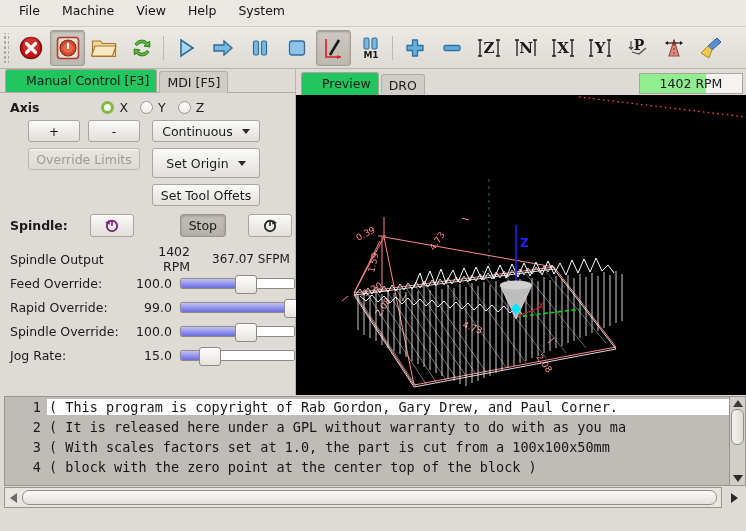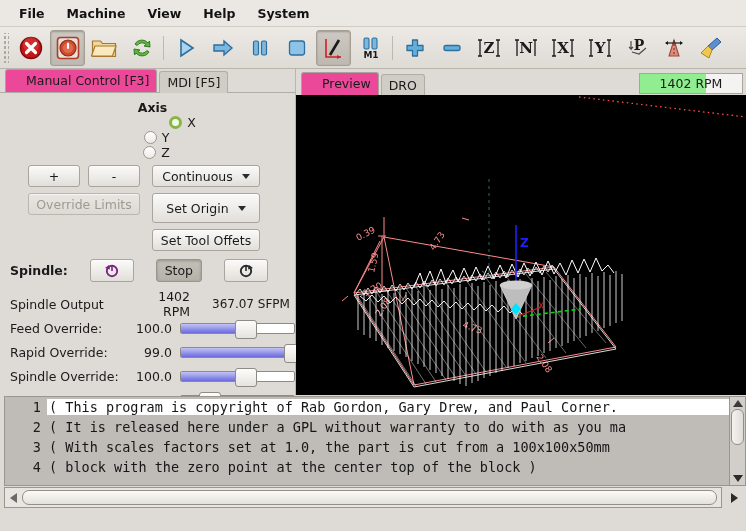--- a/index.html
+++ b/index.html
@@ -6,22 +6,22 @@
   body{
     width:746px;height:531px;overflow:hidden;
     background:#d6d2cd;
     font-family:"DejaVu Sans","Liberation Sans",sans-serif;
     font-size:12px;color:#1a1a1a;
     -webkit-font-smoothing:antialiased;
   }
   #app{position:relative;width:746px;height:531px;background:#dedad5;}
 
   
-  .menubar{height:27px;background:#ebe8e4;display:flex;align-items:center;
-           padding-left:8px;border-bottom:1px solid #cfcac4;box-sizing:border-box;font-weight:bold;}
+  .menubar{height:27px;background:#ebe8e4;display:flex;
+           padding-left:8px;border-bottom:1px solid #cfcac4;box-sizing:border-box;}
   .menuitem{padding:3px 11px;font-size:12.5px;color:#121212;cursor:default;}
 
   
   .toolbar{height:42px;background:linear-gradient(#edeae6,#dedad4);
            border-bottom:1px solid #b9b4ad;display:flex;align-items:center;
            box-sizing:border-box;padding-left:2px;}
   .grip{width:7px;height:30px;margin-right:3px;
         background-image:radial-gradient(#a8a29a 40%, transparent 41%);
         background-size:4px 5px;background-position:1px 2px;opacity:.9;}
   .tbtn{width:33px;height:34px;display:flex;align-items:center;justify-content:center;
@@ -36,41 +36,41 @@
   .leftpanel{width:296px;background:#dedad5;box-sizing:border-box;
              border-right:1px solid #b9b4ad;}
   .rightpanel{flex:1;background:#dedad5;display:flex;flex-direction:column;}
 
   
   .tabstrip{display:flex;align-items:flex-end;height:24px;padding-left:5px;
             border-bottom:1px solid #b1aca5;background:#dedad5;box-sizing:border-box;}
   .tab{padding:3px 7px 3px 7px;font-size:12.5px;border:1px solid #b1aca5;
        border-bottom:none;border-radius:3px 3px 0 0;background:#d0ccc6;
        margin-right:2px;line-height:15px;position:relative;top:1px;}
-  .tab.active{background:#ec4899;border-color:#a8a39c;top:0;padding-bottom:4px;padding-left:20px;}
-
-  
-  .axisrow{display:flex;align-items:center;padding:7px 0 3px 10px;flex-direction:column;}
+  .tab.active{background:#22c55e;border-color:#a8a39c;top:0;padding-bottom:4px;padding-left:20px;}
+
+  
+  .axisrow{display:flex;align-items:center;padding:7px 0 3px 10px;}
   .lbl-bold{font-weight:bold;font-size:12.5px;}
   .radio-wrap{display:flex;align-items:center;margin-left:6px;}
   .radio{width:13px;height:13px;border-radius:50%;border:1px solid #9b968f;
          background:linear-gradient(#ffffff,#eceae6);box-sizing:border-box;
          display:inline-block;position:relative;}
   .radio.sel{border:3px solid #84b840;background:#f4f7ee;}
   .radio-label{margin:0 2px 0 5px;font-size:12.5px;}
 
   
   .btn{background:linear-gradient(#fafaf9,#e2dfda);border:1px solid #a9a49d;
        border-radius:3px;font-size:12.5px;color:#1a1a1a;text-align:center;
        box-sizing:border-box;display:flex;align-items:center;justify-content:center;
        box-shadow:0 1px 0 rgba(255,255,255,.6) inset;}
   .btn.disabled{color:#9d9a95;background:linear-gradient(#e9e6e2,#ddd9d3);
                 border-color:#bab5ae;}
   .btn.pressed{background:linear-gradient(#c4c0b9,#b6b2aa);
-               border-color:#9a958d;box-shadow:inset 0 1px 3px rgba(0,0,0,.25);}
+               border-color:#9a958d;box-shadow:inset 0 1px 3px rgba(0,0,0,.25);margin-left:24px;}
   .caret{width:0;height:0;border-left:4.5px solid transparent;
          border-right:4.5px solid transparent;border-top:5px solid #2a2a2a;
          margin-left:9px;}
 
   .ctrlgrid{display:flex;padding:2px 0 0 0;}
   .colL{width:152px;padding-left:28px;box-sizing:border-box;}
   .colR{width:140px;box-sizing:border-box;}
   .rowgap{margin-top:6px;}
 
   .spindlerow{display:flex;align-items:center;padding:8px 0 0 10px;gap:22px;}

